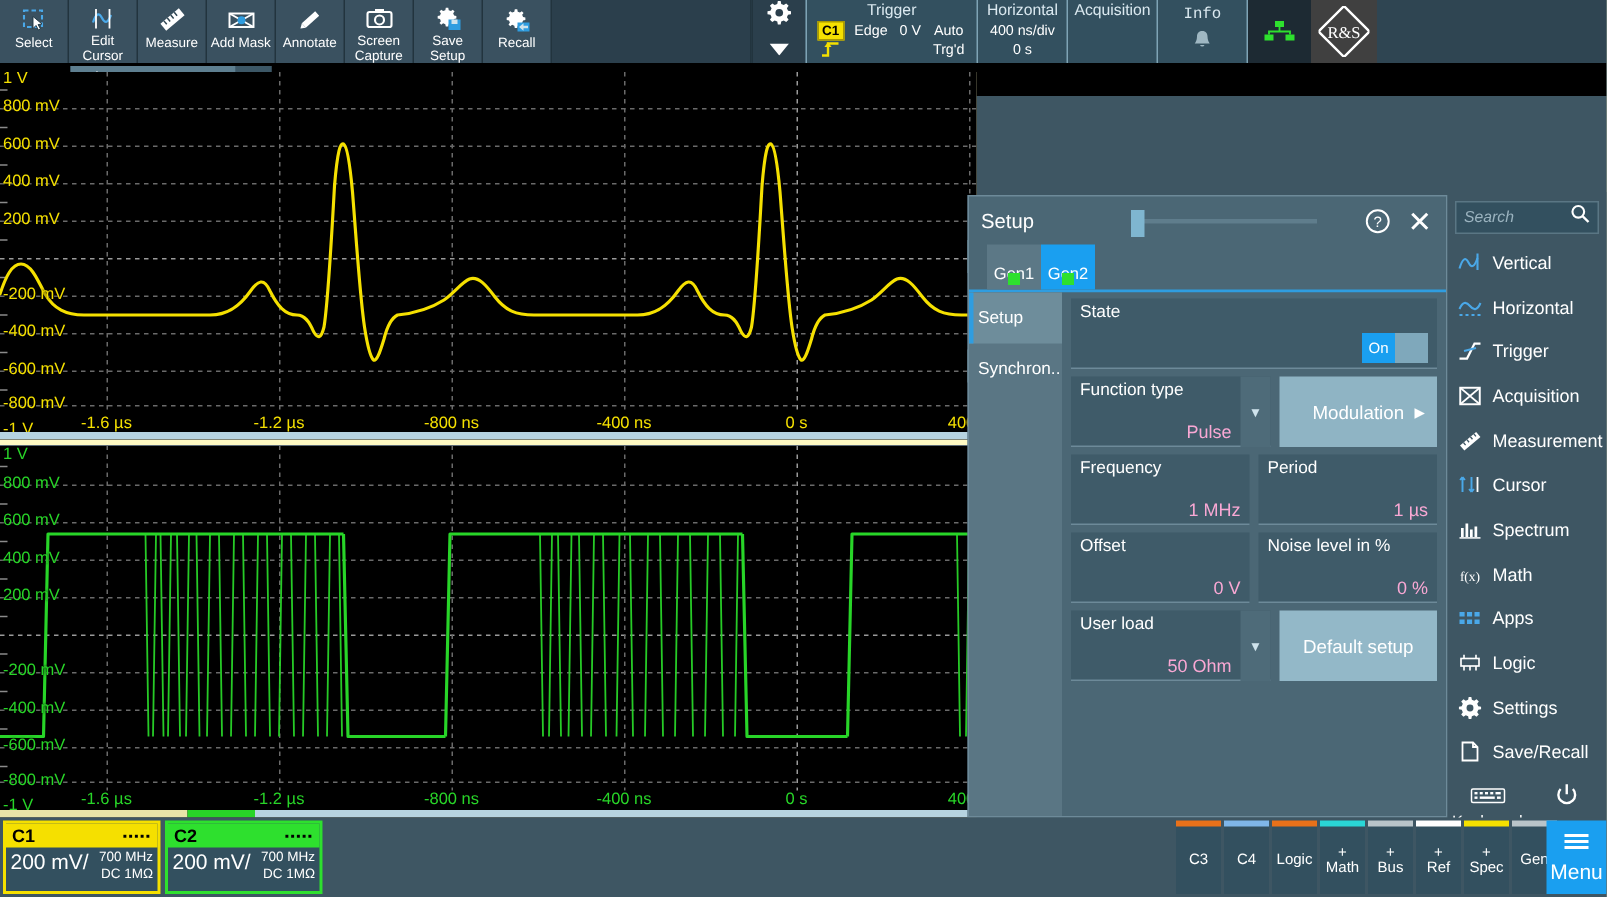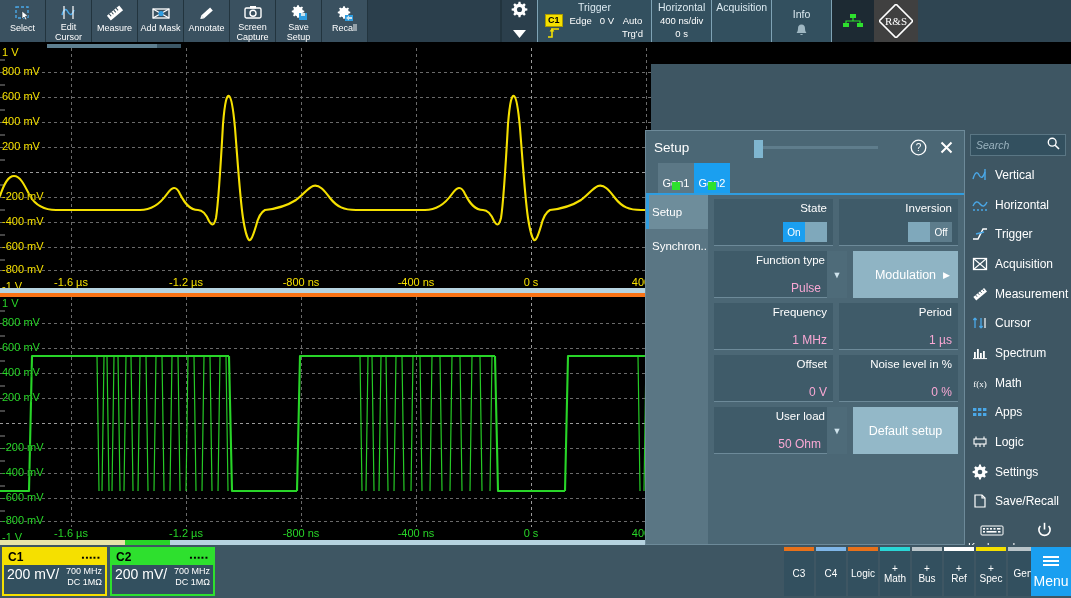--- a/index.html
+++ b/index.html
@@ -64,21 +64,21 @@
   #diagtab1 {
     background:#5e7f90; color:#fff; font-size:11.5px; padding:2px 28px 2px 8px;
     border-bottom:2px solid #3ba1e8; display:flex; align-items:center;
   }
   #diagtab-add {
     background:#3c5766; color:#fff; font-size:14px; width:24px;
     display:flex; align-items:center; justify-content:center;
   }
 
   
-  #waves { position:absolute; left:0; top:48px; width:651px; height:497px; background:#f97316;text-decoration:underline; }
+  #waves { position:absolute; left:0; top:48px; width:651px; height:497px; background:#fef9c3;text-decoration:underline; }
   .diagram { position:absolute; left:0; width:651px; background:#000; overflow:hidden;}
   #diag1 { top:0; height:245px; }
   #diag2 { top:249px; height:248px; }
   .dg-border-top { position:absolute; left:0; top:0; width:651px; height:1px; background:#2f79ff;}
   .grid-svg { position:absolute; left:0; top:0; }
   .vlabels { position:absolute; left:2px; top:0; width:60px; pointer-events:none; }
   .vlab { position:absolute; font-size:11px; white-space:nowrap; text-shadow:0 0 2px #000; }
   .tlabels { position:absolute; left:0; width:651px; height:16px; pointer-events:none;}
   .tlab { position:absolute; font-size:11px; white-space:nowrap; transform:translateX(-50%); text-shadow:0 0 2px #000;}
   .c1col { color:#f5e000; } .c2col { color:#28d528; }
@@ -112,21 +112,21 @@
     height:34px; display:flex; align-items:center; padding-left:6px;
     font-size:11.5px; color:#fff; cursor:pointer;
   }
   .side-item.active { background:#6e8d9b; border-left:3px solid #2f9de0; padding-left:3px;}
   #setup-main { flex:1 1 auto; background:#4b6775; padding:4px 6px 0 6px; }
   .row { display:flex; gap:6px; margin-bottom:5px; }
   .cell {
     flex:1 1 0; background:#3f5b69; border-bottom:1px solid #6d8a99;
     height:47px; position:relative; padding:3px 6px; cursor:pointer;
   }
-  .cell .lbl { font-size:11.5px; color:#fff;text-align:right; }
+  .cell .lbl { font-size:11.5px; color:#fff; }
   .cell .val { position:absolute; right:6px; bottom:2px; font-size:12px; color:#f9a8d4; }
   .cell.withdrop { padding-right:22px; }
   .dropbtn {
     position:absolute; right:0; top:0; width:20px; height:47px; background:#4e6b79;
     display:flex; align-items:center; justify-content:center; font-size:9px; color:#cfe3ec;
   }
   .toggle {
     position:absolute; right:6px; bottom:3px; width:44px; height:20px;
     display:flex; align-items:stretch;
   }
@@ -334,21 +334,21 @@
             <div class="st-v">400 ns/div</div>
             <div class="st-v">0 s</div>
           </div>
         </div>
       </div>
 
       <div class="st-grp">
         <div class="st-title">Acquisition</div>
       </div>
 
-      <div class="st-grp" style="width:60px; justify-content:flex-end;">
+      <div class="st-grp" style="width:60px; justify-content:center;font-family:Liberation Mono, monospace;">
         <div class="st-title">Info</div>
         <div style="padding-top:2px;">
           <svg width="15" height="15" viewBox="0 0 15 15">
               <path d="M7.5 1.6 C5 1.6 4 3.4 4 5.4 C4 8 3 9.4 2.5 10 L12.5 10 C12 9.4 11 8 11 5.4 C11 3.4 10 1.6 7.5 1.6 Z" fill="#9fb7c2"></path>
               <path d="M6 11 A1.6 1.6 0 0 0 9 11 Z" fill="#9fb7c2"></path>
             </svg>
         </div>
       </div>
 
       <div id="net-ico">
@@ -585,27 +585,20 @@
       <div id="setup-main">
 
         <div class="row">
           <div class="cell">
             <div class="lbl">State</div>
             <div class="toggle on">
               <div class="seg l">On</div>
               <div class="seg r"></div>
             </div>
           </div>
-          <div class="cell">
-            <div class="lbl">Inversion</div>
-            <div class="toggle off">
-              <div class="seg l"></div>
-              <div class="seg r">Off</div>
-            </div>
-          </div>
         </div>
 
         <div class="row">
           <div class="cell withdrop">
             <div class="lbl">Function type</div>
             <div class="val" style="right:26px;">Pulse</div>
             <div class="dropbtn">▼</div>
           </div>
           <div class="bigbtn">
             <span>Modulation</span>

